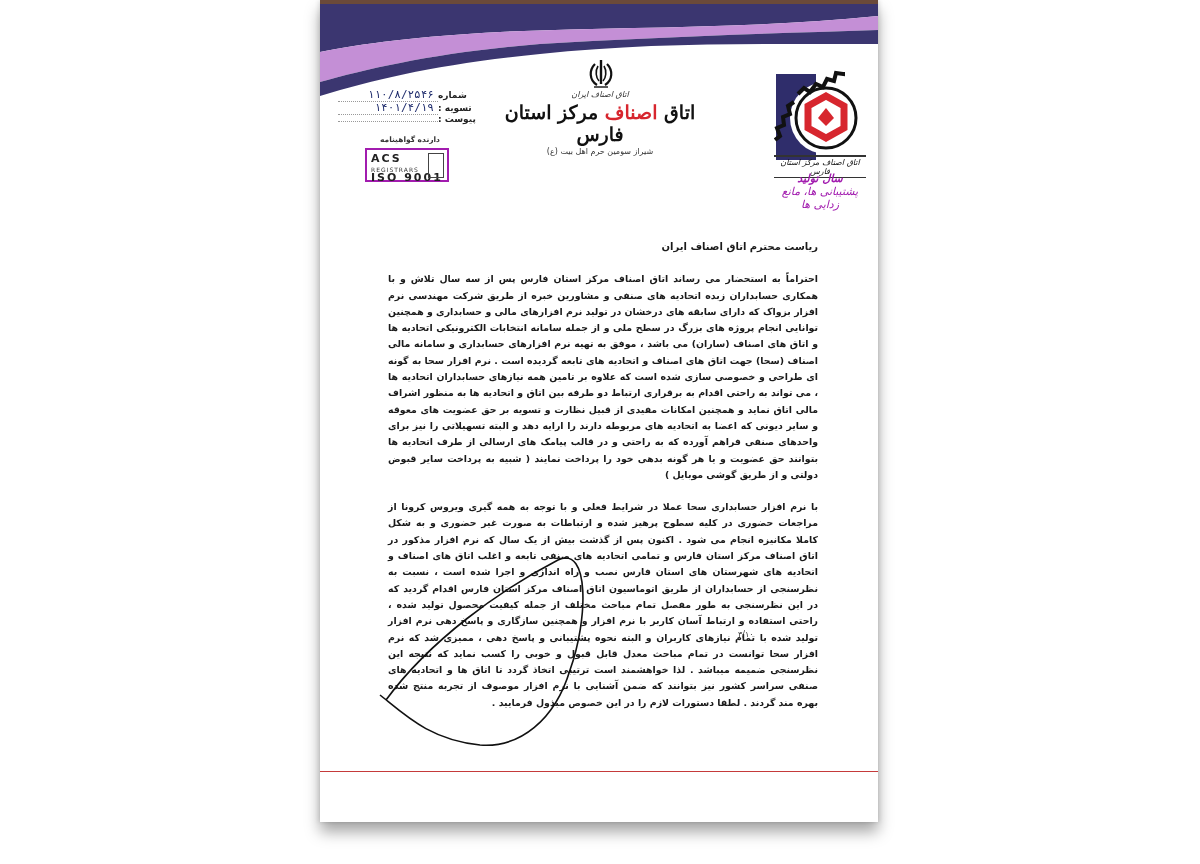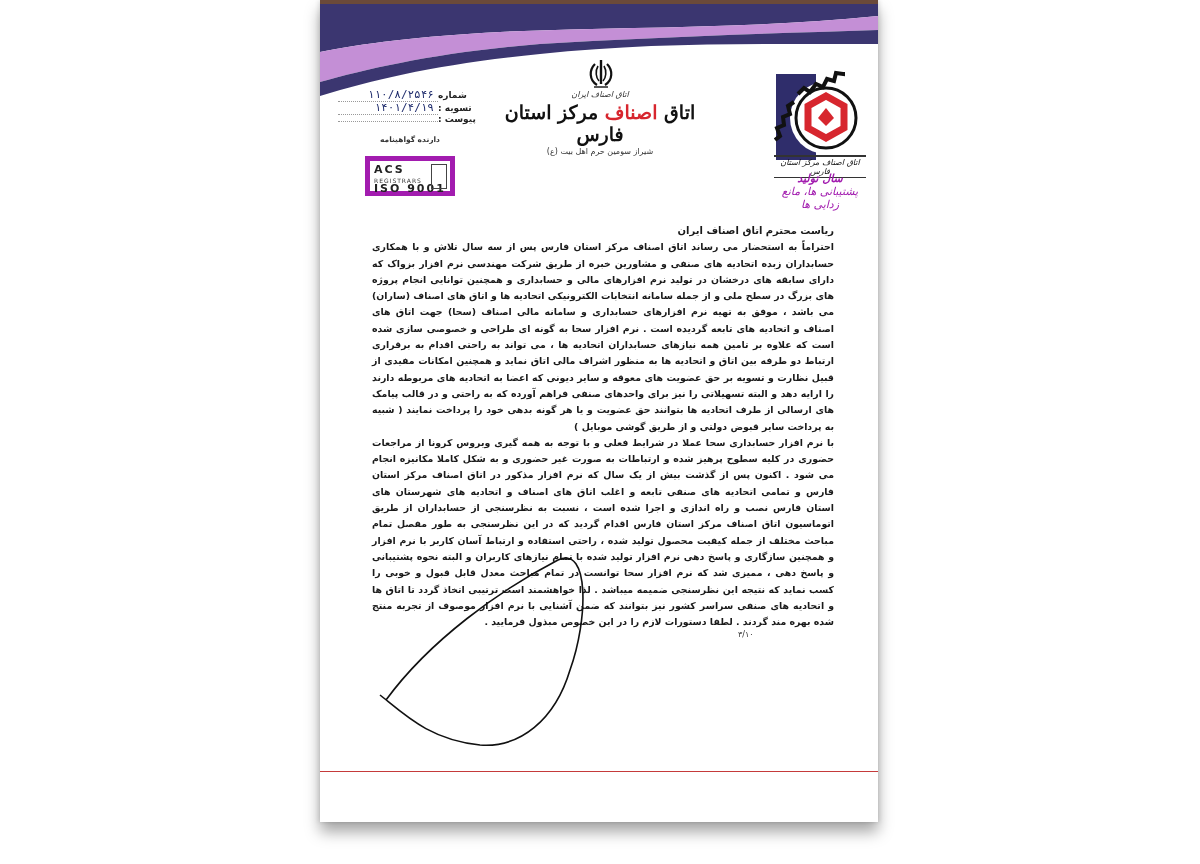--- a/index.html
+++ b/index.html
@@ -18,31 +18,31 @@
   .title-block { position:absolute; left:160px; top:90px; width:240px; text-align:center; direction:rtl; }
   .title-small { font-size:8px; color:#333; font-style:italic; }
   .title-main { font-family:"DejaVu Serif", serif; font-size:19px; font-weight:bold; color:#111; margin-top:2px; }
   .title-main .red { color:#d7262e; }
   .title-sub { font-size:8px; color:#333; margin-top:2px; }
   .meta { position:absolute; left:18px; top:88px; width:140px; direction:rtl; font-size:9px; color:#222; }
   .meta-row { display:flex; flex-direction:row; align-items:baseline; height:13px; }
   .meta-label { font-weight:bold; width:40px; text-align:left; }
   .meta-val { flex:1; font-family:"DejaVu Sans Mono", monospace; font-size:11px; color:#1d2a6b; border-bottom:1px dotted #999; padding-right:4px; text-align:right; letter-spacing:0.5px; }
   .iso-label { position:absolute; left:45px; top:135px; width:90px; text-align:center; direction:rtl; font-size:7.5px; font-weight:bold; color:#333; }
-  .iso-box { position:absolute; left:45px; top:156px; width:80px; height:30px; border:5px solid #a21caf; background:#fff; }
+  .iso-box { position:absolute; left:45px; top:148px; width:80px; height:30px; border:2px solid #a21caf; background:#fff; }
   .iso-text { position:absolute; left:4px; top:2px; font-size:11px; font-weight:bold; letter-spacing:2px; color:#222; }
   .iso-sub { position:absolute; left:4px; top:16px; font-size:6px; letter-spacing:1px; color:#333; }
   .iso-num { position:absolute; left:4px; top:21px; font-size:11px; font-weight:bold; letter-spacing:2px; color:#222; }
   .iso-seal { position:absolute; right:3px; top:3px; width:14px; height:23px; border:1px solid #444; }
   .logo-caption { position:absolute; right:12px; top:155px; width:92px; direction:rtl; text-align:center; font-family:"DejaVu Serif", serif; font-style:italic; font-size:8px; color:#111; border-top:2px solid #333; border-bottom:1px solid #333; padding:1px 0; }
   .slogan { position:absolute; right:8px; top:172px; width:100px; direction:rtl; text-align:center; font-family:"DejaVu Serif", serif; font-style:italic; color:#a21caf; }
   .slogan .l1 { font-size:11px; font-weight:bold; }
   .slogan .l2 { font-size:11px; font-weight:normal; }
   .body { position:absolute; left:52px; top:223px; width:462px; direction:rtl; text-align:justify; font-size:9.4px; line-height:16.3px; font-weight:bold; color:#1a1a1a; }
-  .body p { margin:0; }
+  .body p { margin:16px; }
   .greet { font-size:10px; }
   .ref { position:absolute; left:418px; top:630px; direction:rtl; font-size:8px; color:#333; }
   .signature { position:absolute; left:70px; top:675px; width:200px; direction:rtl; text-align:center; font-size:9.5px; font-weight:bold; color:#1a1a1a; line-height:20px; }
   .sig-svg { position:absolute; left:0; top:0; width:558px; height:822px; pointer-events:none; }
   .footer-line { position:absolute; left:0; top:771px; width:558px; height:1px; background:#c53a3a; }
   .footer-left { position:absolute; left:22px; top:774px; font-size:11px; color:#222; line-height:20px; }
   .footer-right { position:absolute; right:18px; top:774px; direction:rtl; font-size:8.5px; font-weight:bold; color:#222; line-height:20px; text-align:right; }
 </style>
 </head>
 <body>

